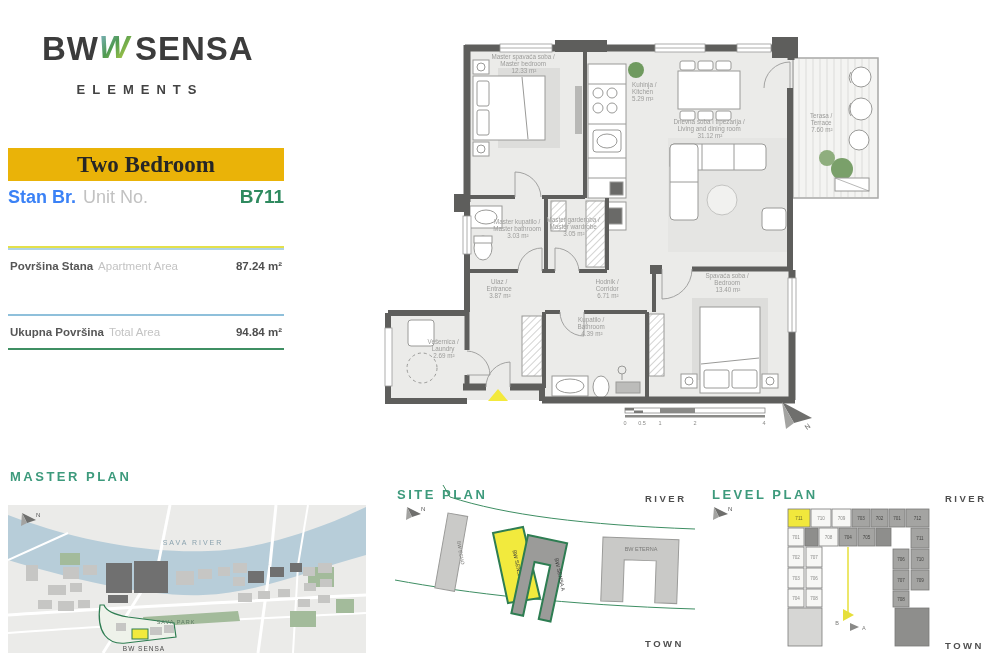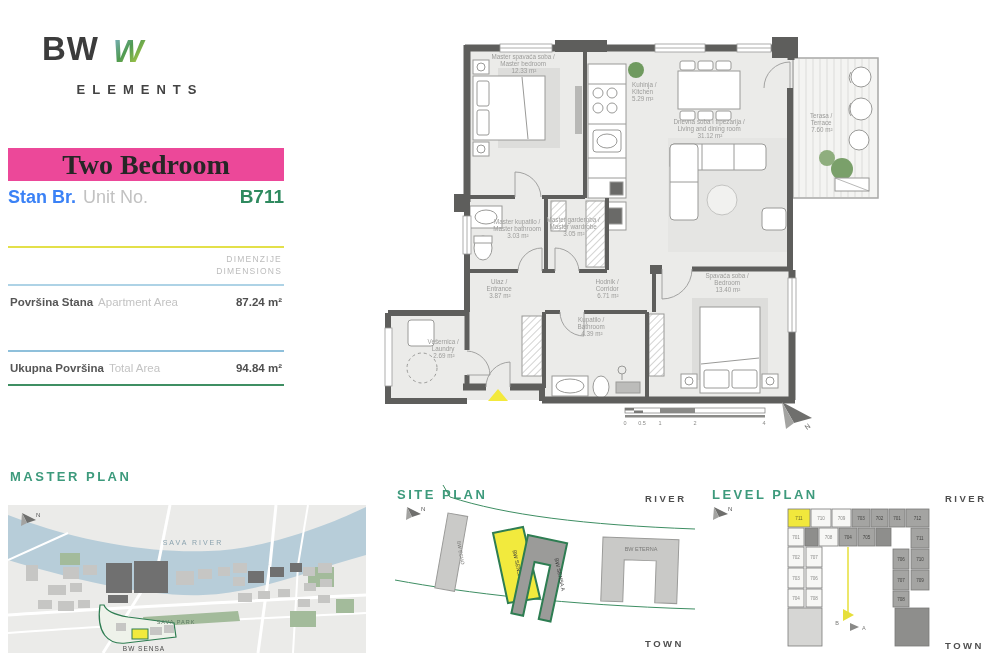--- a/index.html
+++ b/index.html
@@ -1,26 +1,26 @@
 <!DOCTYPE html>
 <html><head>
 <meta charset="utf-8">
 <style>
   html,body{margin:0;padding:0;}
   body{width:1000px;height:653px;background:#ffffff;position:relative;overflow:hidden;
        font-family:"Liberation Sans", sans-serif;-webkit-font-smoothing:antialiased;}
   .abs{position:absolute;}
   
-  .logo-row{left:42px;top:30px;width:230px;display:flex;align-items:flex-end;gap:14px;
+  .logo-row{left:42px;top:30px;width:230px;display:flex;align-items:flex-start;gap:0;
             font-size:33px;font-weight:600;letter-spacing:1px;color:#3c3c3c;}
   .logo-sub{left:40px;top:82px;width:200px;text-align:center;font-size:13px;font-weight:700;
             letter-spacing:7px;color:#434343;}
   
-  .unit-type-bar{left:8px;top:148px;width:276px;height:33px;background:#ec4899;
-                 font-family:"Liberation Serif", serif;font-size:28px;font-weight:700;color:#262626;
+  .unit-type-bar{left:8px;top:148px;width:276px;height:33px;background:#eab308;
+                 font-family:"Liberation Serif", serif;font-size:23px;font-weight:700;color:#262626;
                  text-align:center;line-height:33px;}
   .stan-row{left:8px;top:186px;width:276px;display:flex;align-items:baseline;font-size:18px;}
   .stan-label{color:#3b82f6;font-weight:700;}
   .unitno-label{color:#c2c2c2;font-weight:400;margin-left:7px;}
   .unit-number{margin-left:auto;color:#2f8a5f;font-weight:700;font-size:19px;}
   
   .dim-table{left:8px;top:246px;width:276px;border-top:2px solid #e3e04a;font-size:11.5px;}
   .dim-head{text-align:right;font-size:8.5px;letter-spacing:1.2px;color:#bcbcbc;
             padding:5px 2px 6px 2px;line-height:1.45;}
   .dim-row{display:flex;align-items:baseline;padding:10px 2px;border-top:2px solid #aed3e6;}
@@ -43,35 +43,32 @@
   <svg width="36" height="34" viewBox="0 0 36 34">
     <defs>
       <linearGradient id="wgrad" x1="0" y1="0" x2="1" y2="1">
         <stop offset="0" stop-color="#85b6d8"></stop>
           <stop offset="0.45" stop-color="#4f9a51"></stop>
           <stop offset="1" stop-color="#d7df3e"></stop>
       </linearGradient>
     </defs>
     <text x="0" y="28" font-size="32" font-weight="700" font-style="italic" fill="url(#wgrad)">W</text>
   </svg>
+  <span>SENSA</span>
 </div>
 <div class="abs logo-sub">ELEMENTS</div>
 
 <div class="abs unit-type-bar">Two Bedroom</div>
 <div class="abs stan-row">
   <span class="stan-label">Stan Br.</span>
   <span class="unitno-label">Unit No.</span>
   <span class="unit-number">B711</span>
 </div>
 
 <div class="abs dim-table">
-  <div class="dim-head">
-    <div>DIMENZIJE</div>
-    <div>DIMENSIONS</div>
-  </div>
   <div class="dim-row r1">
     <span class="lbl-sr">Površina Stana</span>
     <span class="lbl-en">Apartment Area</span>
     <span class="dim-val">87.24 m²</span>
   </div>
   <div class="dim-row r3">
     <span class="lbl-sr">Ukupna Površina</span>
     <span class="lbl-en">Total Area</span>
     <span class="dim-val">94.84 m²</span>
   </div>

